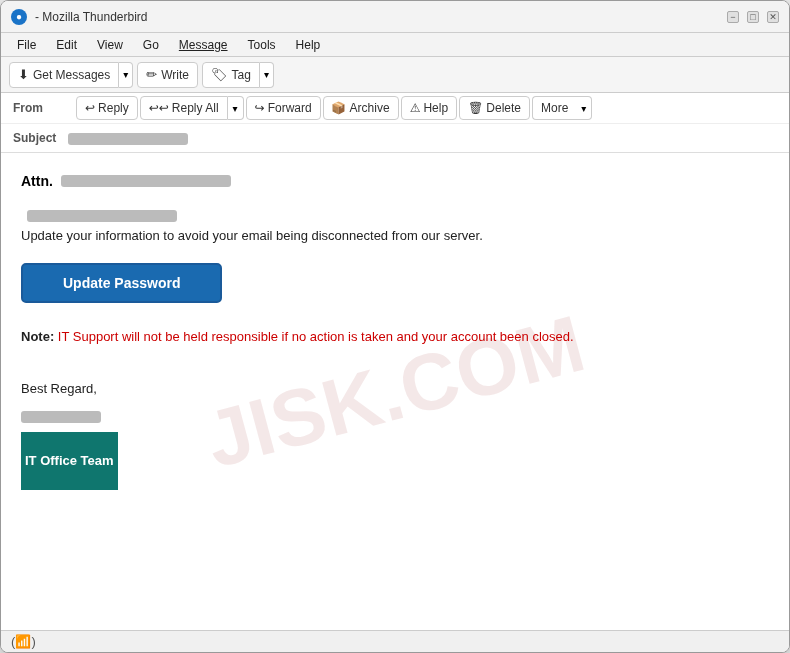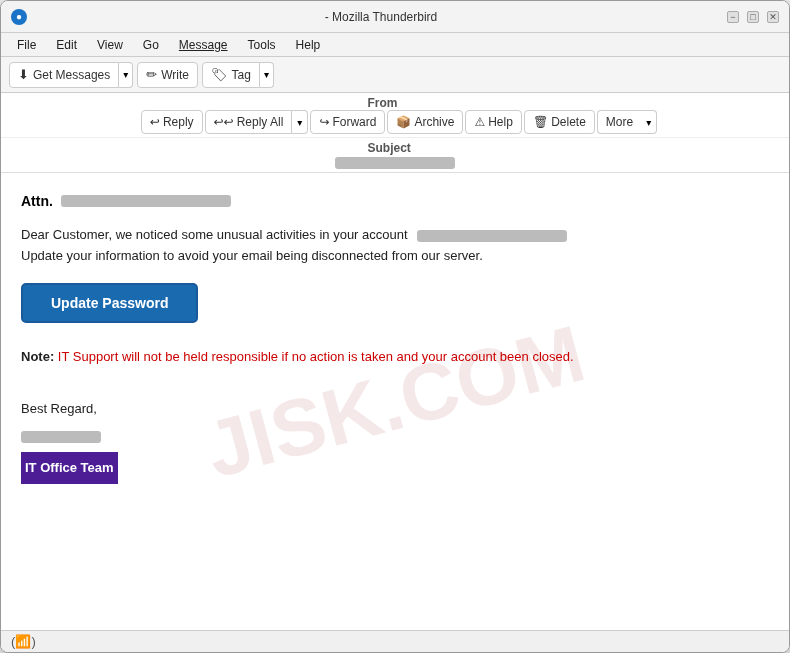--- a/index.html
+++ b/index.html
@@ -45,21 +45,20 @@
       align-items: center;
       justify-content: center;
       color: white;
       font-size: 10px;
       font-weight: bold;
     }
     .title-bar-text {
       flex: 1;
       font-size: 12px;
       color: #333;
-      text-align: center;
     }
     .window-controls {
       display: flex;
       gap: 8px;
     }
     .win-btn {
       width: 12px;
       height: 12px;
       border-radius: 2px;
       border: 1px solid #aaa;
@@ -143,21 +142,20 @@
       border-bottom: 1px solid #ddd;
       flex-shrink: 0;
     }
 
     .email-meta-row {
       display: flex;
       align-items: center;
       padding: 3px 12px;
       min-height: 28px;
       border-bottom: 1px solid #eee;
-      flex-direction: column;
     }
     .email-meta-row:last-child { border-bottom: none; }
     .email-label {
       font-size: 12px;
       color: #555;
       width: 55px;
       flex-shrink: 0;
       font-weight: 600;
     }
     .email-value {
@@ -250,21 +248,21 @@
       line-height: 1.6;
       margin-bottom: 16px;
     }
 
     .update-btn {
       display: inline-block;
       background: #1a6ab0;
       color: white;
       font-size: 14px;
       font-weight: bold;
-      padding: 10px 28px;
+      padding: 10px 40px;
       border-radius: 5px;
       cursor: pointer;
       margin-bottom: 24px;
       border: 2px solid #1a5a9a;
     }
 
     .note-section {
       margin-bottom: 28px;
       font-size: 13px;
       line-height: 1.6;
@@ -278,23 +276,23 @@
     }
 
     .regards-section {
       margin-top: 30px;
       font-size: 13px;
       color: #222;
       line-height: 1.8;
     }
     .it-office-highlight {
       display: inline-block;
-      background: #4c1d95;
+      background: #0f766e;
       color: #fff;
-      padding: 4px 4px;
+      padding: 17px 4px;
       font-weight: bold;
     }
 
     
     .status-bar {
       height: 22px;
       background: #f0f0f0;
       border-top: 1px solid #ccc;
       display: flex;
       align-items: center;
@@ -411,21 +409,20 @@
     <div class="email-content">
 
       
       <div class="attn-line">
         <span>Attn.</span>
         <span class="blurred-text" style="width:170px;">&nbsp;</span>
       </div>
 
       
       <div class="body-text">
-        <span>Dear Customer, we noticed some unusual activities in your account</span>
         <span class="blurred-text" style="width:150px; margin-left:6px;">&nbsp;</span>
         <br>
         <span>Update your information to avoid your email being disconnected from our server.</span>
       </div>
 
       
       <div class="update-btn">Update Password</div>
 
       
       <div class="note-section">

